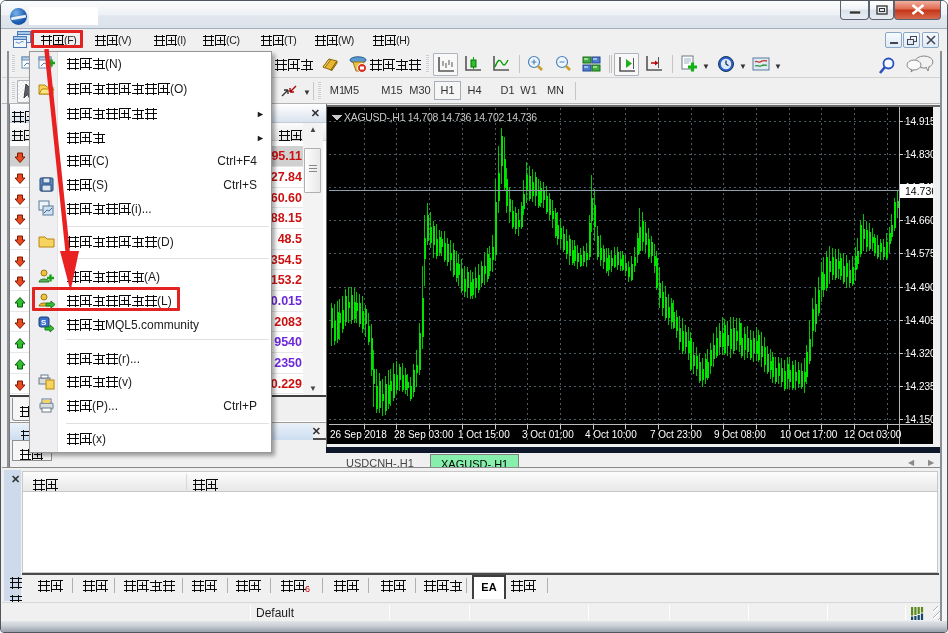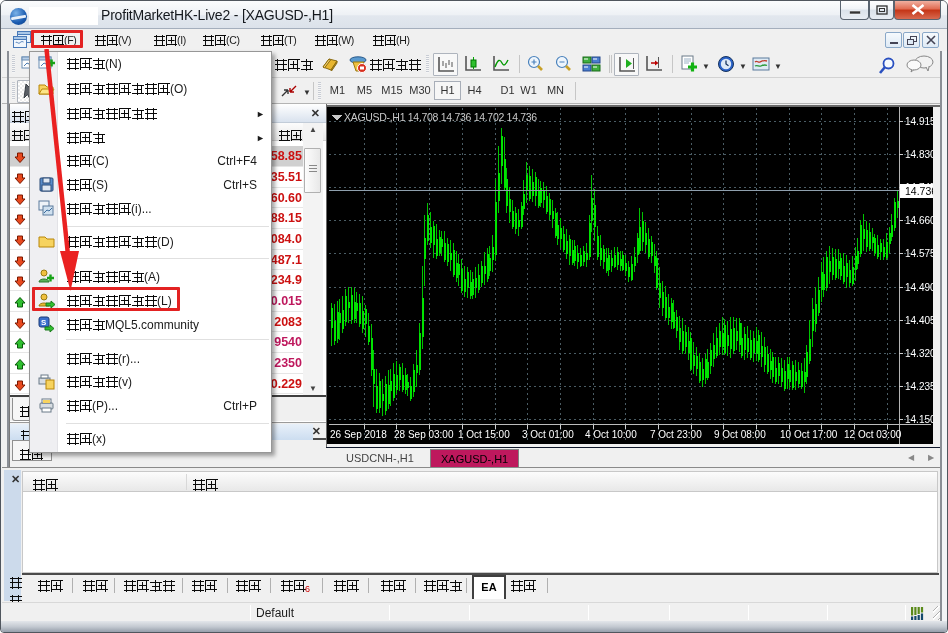--- a/index.html
+++ b/index.html
@@ -40,21 +40,21 @@
 .tfb.sel {background:#f6f6f6;border:1px solid #a8aeb8;line-height:17px}
 
 
 #mw {position:absolute;left:7px;top:103px;width:318px;height:363px;background:#fff;border-left:2px solid #7a7a7a}
 #mwtitle {position:absolute;left:0;top:0;width:100%;height:19px;background:linear-gradient(#ffffff,#d9e2ee);border-bottom:1px solid #c2ccd8}
 #mwhead {position:absolute;left:0;top:19px;width:100%;height:18px;background:linear-gradient(#fcfcfc,#e8e8e8);border-bottom:1px solid #d0d0d0}
 .mwx {position:absolute;font-size:11px;color:#333;font-weight:bold}
 .mwrow {position:absolute;left:0;width:300px;height:20.7px;border-bottom:1px solid #e6e6e6}
 .mwarr {position:absolute;left:4px;top:3px}
 .mwp {position:absolute;right:8px;top:3px;font-size:12.5px;font-weight:bold}
-.r {color:#cc1111} .b {color:#be185d}
+.r {color:#cc1111} .b {color:#6d28d9}
 #mwsb {position:absolute;left:293px;top:19px;width:20px;height:273px;background:#f3f3f3}
 .sbbtn {position:absolute;left:0;width:20px;height:12px;color:#444;font-size:8px;text-align:center;line-height:12px}
 #mwtabs {position:absolute;left:0;top:291px;width:100%;height:26px;background:#f0f0f0;border-top:2px solid #3f3f3f}
 .mwtab {position:absolute;left:2px;top:1px;height:23px;background:#f6f6f6;border:1px solid #909090;border-top:none;border-radius:0 0 3px 3px;padding:3px 8px 0 6px}
 #nav {position:absolute;left:0;top:318px;width:100%;height:45px;background:#f0f0f0;border-top:1px solid #9a9a9a}
 #navtitle {position:absolute;left:0;top:1px;width:100%;height:16px;background:#f0f0f0;border-bottom:2px solid #4a4a4a}
 .navtab {position:absolute;left:2px;top:17px;height:21px;background:#f6f6f6;border:1px solid #909090;padding:3px 8px 0 6px}
 
 
 #term {position:absolute;left:1px;top:466px;width:946px;height:135px;background:#f0f0f0;border-top:1px solid #8a8a8a}
@@ -71,44 +71,43 @@
 
 #status {position:absolute;left:1px;top:601px;width:946px;height:19px;background:#f0f0f0;border-top:1px solid #d8d8d8}
 #status .lbl {position:absolute;left:254px;top:3px;font-size:12px;color:#1b1b1b}
 .ssep {position:absolute;top:2px;width:1px;height:15px;background:#c2c2c2;border-right:1px solid #fff}
 #conn {position:absolute;left:909px;top:4px}
 #grip2 {position:absolute;right:1px;bottom:1px;width:14px;height:14px;background:repeating-linear-gradient(135deg,transparent 0 3px,#b0b0b0 3px 4px,#fff 4px 5px)}
 #botframe {position:absolute;left:0px;top:620px;width:948px;height:13px;background:linear-gradient(#e3e6ea,#c2c8d0 45%,#9aa2ae 80%,#b8bec6);border-radius:0 0 4px 4px}
 
 
 #chartwrap {position:absolute;left:324px;top:103px}
-#charttabs {position:absolute;left:324px;top:446px;width:616px;height:20px;background:#f0f0f0;border-top:1px solid #0f172a}
+#charttabs {position:absolute;left:324px;top:446px;width:616px;height:20px;background:#f0f0f0;border-top:6px solid #0f172a}
 .ctab {position:absolute;top:1px;height:19px;font-size:11px;color:#444;padding:3px 10px 0}
-.ctab.act {background:#be185d;border:1px solid #808080;border-bottom:none;color:#000}
+.ctab.act {background:#86efac;border:1px solid #808080;border-bottom:none;color:#000}
 .carr {position:absolute;top:5px;font-size:8px;color:#888}
 
 
 #menu {position:absolute;left:28px;top:50px;width:243px;height:402px;background:#fff;border:1px solid #979797;box-shadow:3px 3px 4px rgba(0,0,0,0.35)}
 #menu .gutter {position:absolute;left:0;top:0;width:28px;height:100%;background:#efeff2;border-right:1px solid #e2e2e6}
 .mi {position:absolute;left:0;width:100%;height:24px}
 .mico {position:absolute;left:8px;top:3px}
 .mtext {position:absolute;left:36px;top:5px;font-size:12px;color:#1b1b1b;white-space:nowrap}
 .mright {position:absolute;right:14px;top:5px;font-size:12px;color:#1b1b1b}
 .subarr {font-size:9px;position:relative;top:-1px;right:-8px}
 .msep {position:absolute;left:36px;width:203px;height:1px;background:#e0e0e0}
 
 
 .redbox {position:absolute;border:3px solid #e32222;border-radius:1px;z-index:60}
 #redarrow {position:absolute;left:40px;top:48px;z-index:70}
 </style></head><body>
 <div id="win">
   <div id="titlebar">
     <div id="logo"></div>
     <div id="whitebox"></div>
-    <div id="title">ProfitMarketHK-Live2 - [XAGUSD-,H1]</div>
     <div class="wbtn" style="left:839px;width:29px">
         <span class="sym"><svg width="11" height="5">
             <rect x="0" y="1" width="11" height="3" fill="#333" stroke="#fff" stroke-width="0.6"></rect>
           </svg></span>
       </div>
     <div class="wbtn" style="left:868px;width:25px">
         <span class="sym"><svg width="12" height="10">
             <rect x="1" y="1" width="10" height="8" fill="none" stroke="#333" stroke-width="1.3"></rect>
             <rect x="3.5" y="3.5" width="5" height="3" fill="none" stroke="#333" stroke-width="1"></rect>
           </svg></span>
@@ -289,21 +288,21 @@
     <span class="tbtn" style="left:274px">
         <svg width="20" height="18" viewBox="0 0 20 18" class="">
           <path d="M3 14L9 8M9 8v4M9 8H5" stroke="#333" fill="none" stroke-width="1.4"></path>
           <path d="M17 4l-6 6M11 10V6M11 10h4" stroke="#a00" fill="none" stroke-width="1.4"></path>
         </svg>
       </span>
       <span class="dd" style="left:301px;top:10px">▼</span>
     <div class="tsep2" style="left:311px"></div>
     <div class="grip" style="left:316px"></div>
     <span class="tfb" style="left:322px;width:27px">M1</span>
-      <span class="tfb" style="left:349px;width:27px">M5</span>
+      <span class="tfb" style="left:336px;width:27px">M5</span>
       <span class="tfb" style="left:376px;width:28px">M15</span>
       <span class="tfb" style="left:404px;width:28px">M30</span>
       <span class="tfb sel" style="left:432px;width:27px">H1</span>
       <span class="tfb" style="left:459px;width:27px">H4</span>
       <span class="tfb" style="left:492px;width:27px">D1</span>
       <span class="tfb" style="left:513px;width:27px">W1</span>
       <span class="tfb" style="left:540px;width:27px">MN</span>
     <div class="tsep2" style="left:573px"></div>
   </div>
 
@@ -359,57 +358,57 @@
         <span class="mwx" style="right:6px;top:3px">✕</span>
       </div>
     <div id="mwhead">
         <span style="position:absolute;left:1px;top:2px"><i class="g g1 sm"></i><i class="g g2 sm"></i><i class="g g3 sm"></i><i class="g g1 sm"></i></span>
         <span style="position:absolute;left:268px;top:2px"><i class="g g1 sm"></i><i class="g g2 sm"></i></span>
       </div>
     <div class="mwrow" style="top:42.4px;background:#d0d0d0;">
         <span class="mwarr"><svg width="12" height="11" viewBox="0 0 12 11" class="">
             <path d="M3.5 1h5v4h2.5L6 10.5 1 5h2.5z" fill="#e8491e" stroke="#7a1800" stroke-width="1"></path>
           </svg></span>
-        <span class="mwp r">58.85</span>
+        <span class="mwp r">95.11</span>
       </div>
 <div class="mwrow" style="top:63.1px;">
         <span class="mwarr"><svg width="12" height="11" viewBox="0 0 12 11" class="">
             <path d="M3.5 1h5v4h2.5L6 10.5 1 5h2.5z" fill="#e8491e" stroke="#7a1800" stroke-width="1"></path>
           </svg></span>
-        <span class="mwp r">35.51</span>
+        <span class="mwp r">27.84</span>
       </div>
 <div class="mwrow" style="top:83.7px;">
         <span class="mwarr"><svg width="12" height="11" viewBox="0 0 12 11" class="">
             <path d="M3.5 1h5v4h2.5L6 10.5 1 5h2.5z" fill="#e8491e" stroke="#7a1800" stroke-width="1"></path>
           </svg></span>
         <span class="mwp r">60.60</span>
       </div>
 <div class="mwrow" style="top:104.4px;">
         <span class="mwarr"><svg width="12" height="11" viewBox="0 0 12 11" class="">
             <path d="M3.5 1h5v4h2.5L6 10.5 1 5h2.5z" fill="#e8491e" stroke="#7a1800" stroke-width="1"></path>
           </svg></span>
         <span class="mwp r">88.15</span>
       </div>
 <div class="mwrow" style="top:125.0px;">
         <span class="mwarr"><svg width="12" height="11" viewBox="0 0 12 11" class="">
             <path d="M3.5 1h5v4h2.5L6 10.5 1 5h2.5z" fill="#e8491e" stroke="#7a1800" stroke-width="1"></path>
           </svg></span>
-        <span class="mwp r">084.0</span>
+        <span class="mwp r">48.5</span>
       </div>
 <div class="mwrow" style="top:145.7px;">
         <span class="mwarr"><svg width="12" height="11" viewBox="0 0 12 11" class="">
             <path d="M3.5 1h5v4h2.5L6 10.5 1 5h2.5z" fill="#e8491e" stroke="#7a1800" stroke-width="1"></path>
           </svg></span>
-        <span class="mwp r">487.1</span>
+        <span class="mwp r">354.5</span>
       </div>
 <div class="mwrow" style="top:166.4px;">
         <span class="mwarr"><svg width="12" height="11" viewBox="0 0 12 11" class="">
             <path d="M3.5 1h5v4h2.5L6 10.5 1 5h2.5z" fill="#e8491e" stroke="#7a1800" stroke-width="1"></path>
           </svg></span>
-        <span class="mwp r">234.9</span>
+        <span class="mwp r">153.2</span>
       </div>
 <div class="mwrow" style="top:187.0px;">
         <span class="mwarr"><svg width="12" height="11" viewBox="0 0 12 11" class="">
             <path d="M3.5 10h5V6h2.5L6 0.5 1 6h2.5z" fill="#2fbf2f" stroke="#0a5a0a" stroke-width="1"></path>
           </svg></span>
         <span class="mwp b">0.015</span>
       </div>
 <div class="mwrow" style="top:207.7px;">
         <span class="mwarr"><svg width="12" height="11" viewBox="0 0 12 11" class="">
             <path d="M3.5 1h5v4h2.5L6 10.5 1 5h2.5z" fill="#e8491e" stroke="#7a1800" stroke-width="1"></path>

